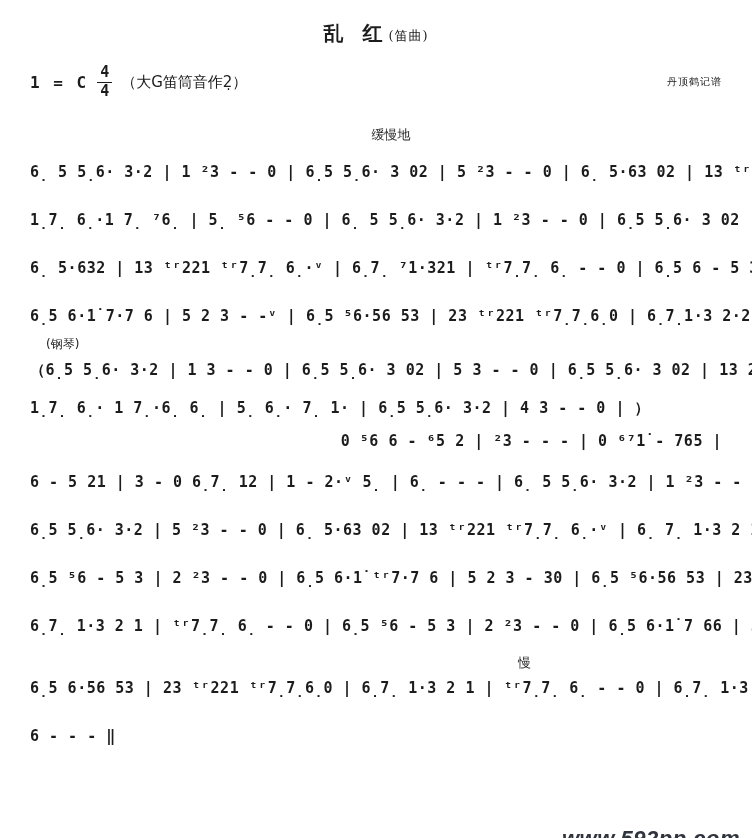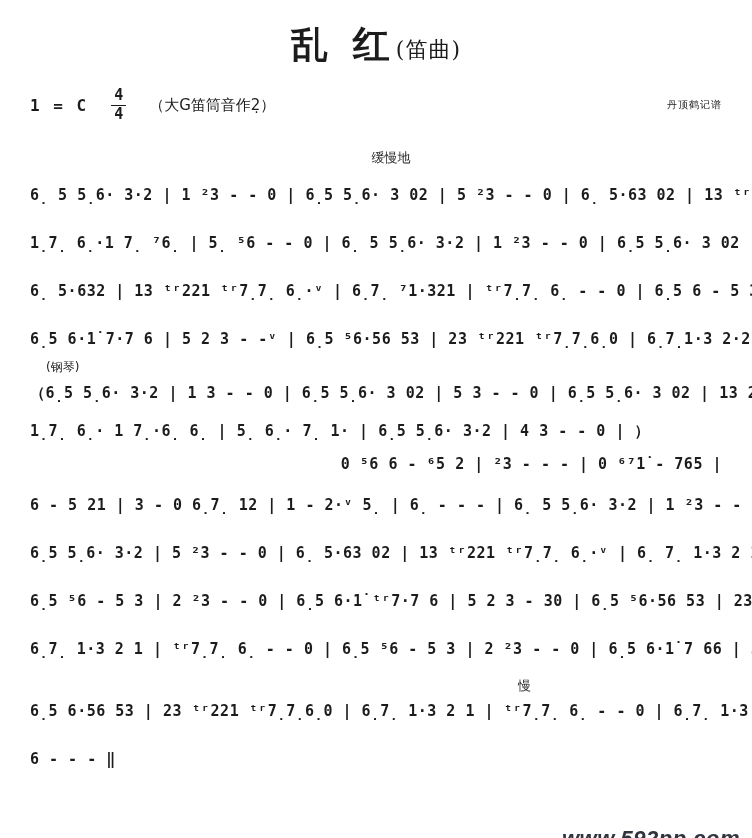--- a/index.html
+++ b/index.html
@@ -12,37 +12,37 @@
     overflow: hidden;
   }
   .sheet { width: 752px; height: 838px; position: relative; }
 
   .title-row {
     text-align: center;
     margin-top: 20px;
     font-family: "DejaVu Serif", serif;
     white-space: nowrap;
   }
-  .title-main { font-size: 37px; font-weight: 700; letter-spacing: 6px; }
-  .title-paren { font-size: 22px; font-weight: 400; letter-spacing: 1px; }
+  .title-main { font-size: 20px; font-weight: 700; letter-spacing: 6px; }
+  .title-paren { font-size: 13px; font-weight: 400; letter-spacing: 1px; }
   .subtitle {
     text-align: center;
     margin-top: 9px;
     font-size: 17px;
     font-family: "DejaVu Serif", serif;
   }
 
   .key-row {
     margin: 18px 30px 0 30px;
     display: flex;
     justify-content: space-between;
     align-items: center;
     font-size: 16px;
   }
-  .key-left { display: flex; align-items: center; gap: 21px; font-weight: 700; }
+  .key-left { display: flex; align-items: center; gap: 7px; font-weight: 700; }
   .key-prefix { font-family: "DejaVu Sans Mono", monospace; font-weight: 700; letter-spacing: 2px; }
   .time-sig {
     display: inline-flex; flex-direction: column; align-items: center;
     font-family: "DejaVu Sans Mono", monospace; font-weight: 700;
     font-size: 15px; line-height: 1.05; margin: 0 2px;
   }
   .time-top { border-bottom: 1.5px solid #1c1c1c; padding: 0 3px 1px 3px; }
   .time-bottom { padding-top: 1px; }
   .key-note { font-weight: 400; font-size: 15px; text-align: right; }
   .transcriber { font-size: 10px; letter-spacing: 1px; }

